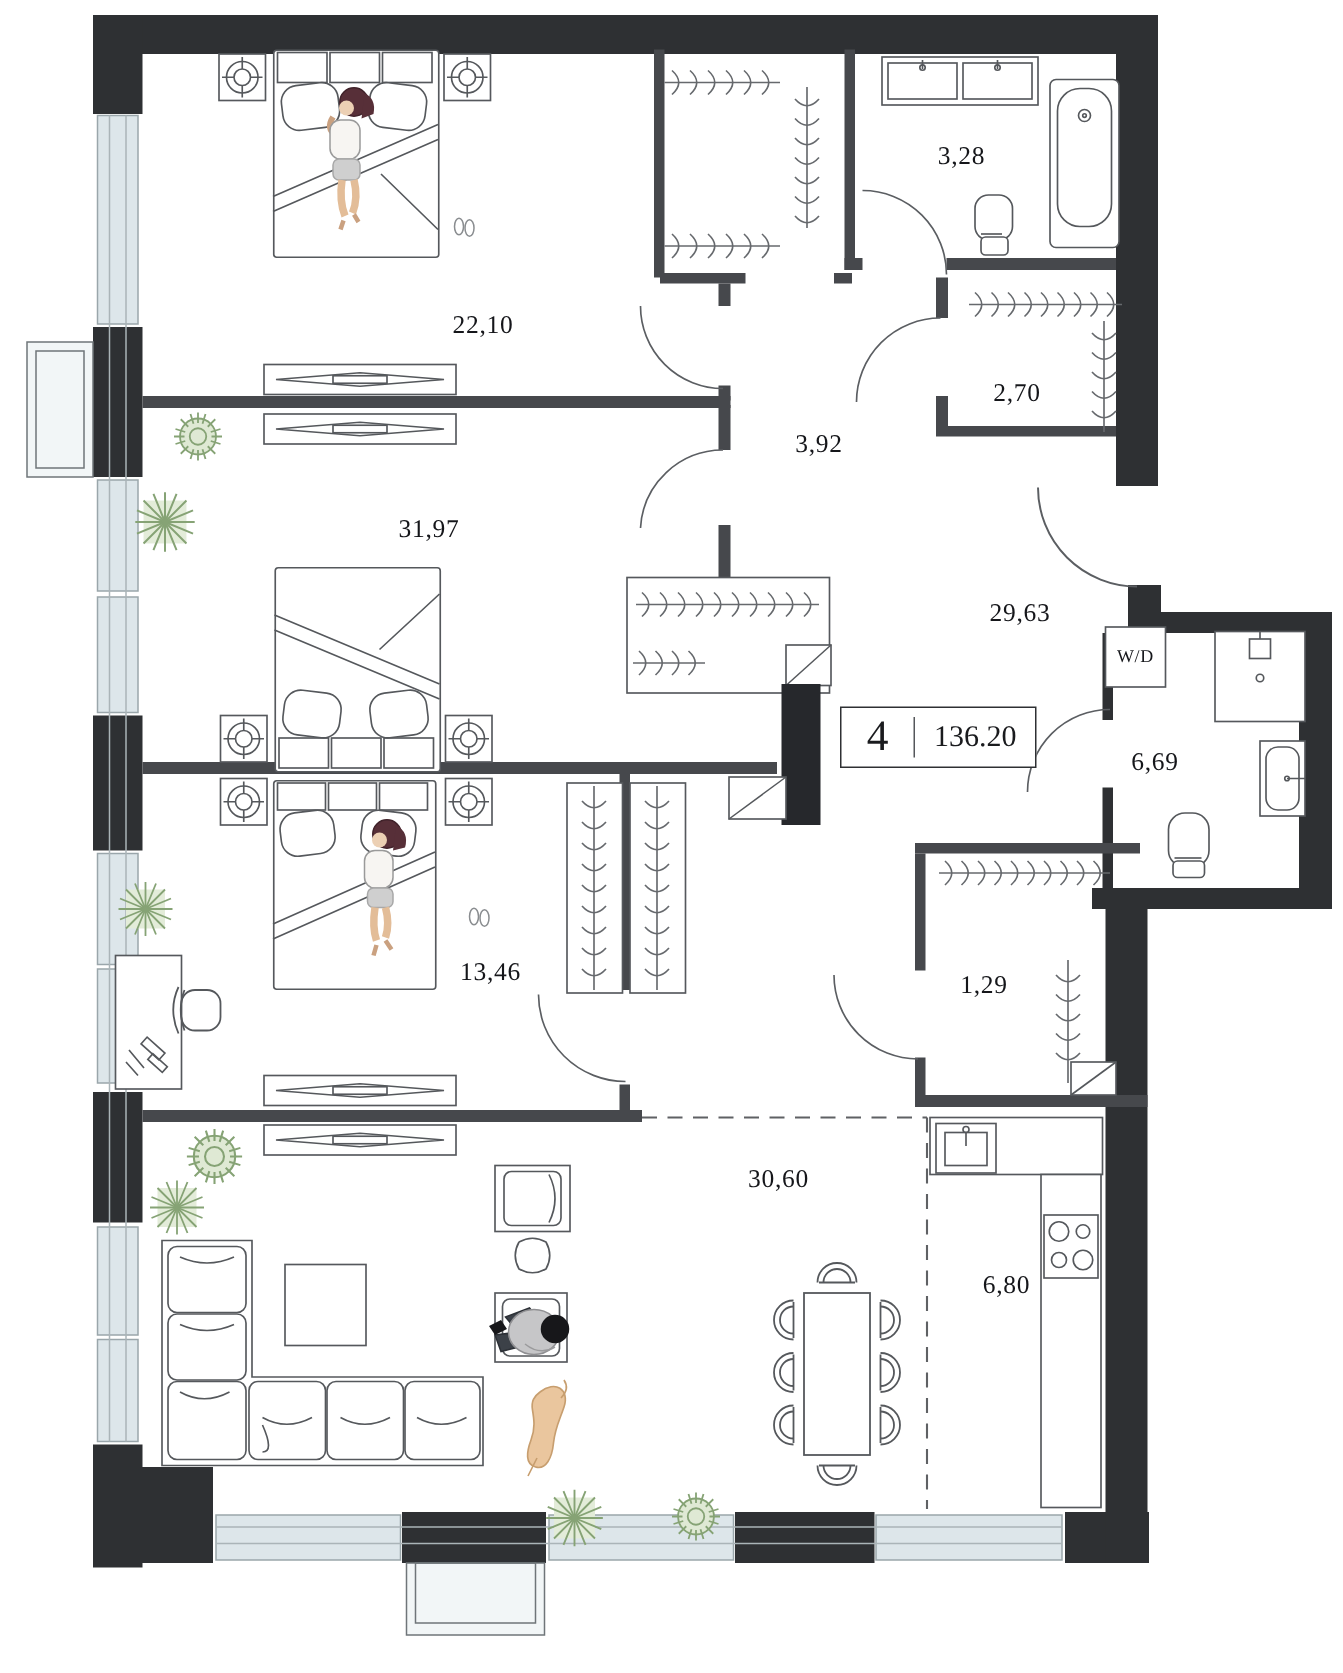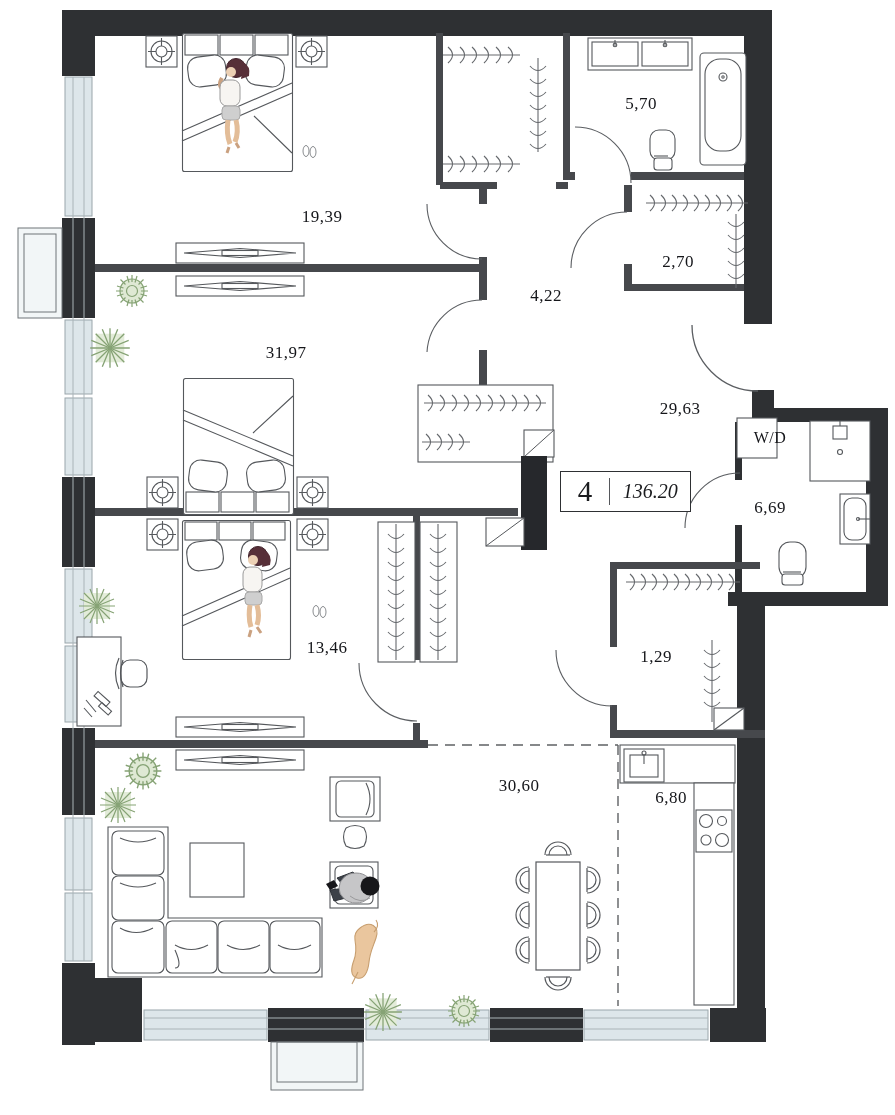--- a/index.html
+++ b/index.html
@@ -1,26 +1,26 @@
 <!DOCTYPE html>
 <html><head>
 <meta charset="utf-8">
 <style>
   html,body{margin:0;padding:0;background:#fff;}
   #plan-canvas{position:relative;width:895px;height:1115px;background:#ffffff;overflow:hidden;
     font-family:"Liberation Serif", serif;}
   #plan-canvas svg{position:absolute;left:0;top:0;}
   .lbl{position:absolute;transform:translate(-50%,-50%);font-size:17px;color:#15161a;
     white-space:nowrap;letter-spacing:.5px;}
-  .lbl-small{font-size:16px;margin-left:13px;}
+  .lbl-small{font-size:12px;}
   #unit-badge{position:absolute;left:560px;top:471px;width:131px;height:41px;background:#fff;
     border:1.6px solid #2e3033;box-sizing:border-box;display:flex;align-items:center;}
   #unit-badge .rooms{width:48px;text-align:center;font-size:29px;color:#1a1b1e;line-height:1;}
   #unit-badge .sep{width:1.4px;height:27px;background:#55575b;}
-  #unit-badge .area{flex:1;text-align:center;font-size:20px;color:#1a1b1e;font-style:italic;}
+  #unit-badge .area{flex:1;text-align:center;font-size:20px;color:#1a1b1e;}
 </style>
 </head>
 <body>
 
 <div id="plan-canvas">
 
 <svg width="895" height="1115" viewBox="0 0 895 1115">
   <defs>
     <path id="cv" d="M0 -8 Q9 0 0 8" fill="none"></path>
     <path id="cvd" d="M-8 0 Q0 9 8 0" fill="none"></path>
@@ -457,31 +457,31 @@
     <use href="#plantR" transform="translate(132,291)"></use>
     <use href="#plantS" transform="translate(110,348) scale(1.1)"></use>
     <use href="#plantS" transform="translate(97,606)"></use>
     <use href="#plantR" transform="translate(143,771) scale(1.15)"></use>
     <use href="#plantS" transform="translate(118,805)"></use>
     <use href="#plantS" transform="translate(383,1012) scale(1.05)"></use>
     <use href="#plantR" transform="translate(464,1011)"></use>
   </g>
 </svg>
 
-<div class="lbl" style="left:322px;top:217px">19,39</div>
-<div class="lbl" style="left:641px;top:104px">5,70</div>
+<div class="lbl" style="left:322px;top:217px">22,10</div>
+<div class="lbl" style="left:641px;top:104px">3,28</div>
 <div class="lbl" style="left:678px;top:262px">2,70</div>
-<div class="lbl" style="left:546px;top:296px">4,22</div>
+<div class="lbl" style="left:546px;top:296px">3,92</div>
 <div class="lbl" style="left:286px;top:353px">31,97</div>
 <div class="lbl" style="left:680px;top:409px">29,63</div>
 <div class="lbl" style="left:770px;top:508px">6,69</div>
 <div class="lbl" style="left:327px;top:648px">13,46</div>
 <div class="lbl" style="left:656px;top:657px">1,29</div>
 <div class="lbl" style="left:519px;top:786px">30,60</div>
-<div class="lbl" style="left:671px;top:798px">6,80</div>
+<div class="lbl" style="left:671px;top:857px">6,80</div>
 <div class="lbl lbl-small" style="left:757px;top:438px">W/D</div>
 
 <div id="unit-badge">
   <div class="rooms">4</div>
   <div class="sep"></div>
   <div class="area">136.20</div>
 </div>
 
 </div>
 

